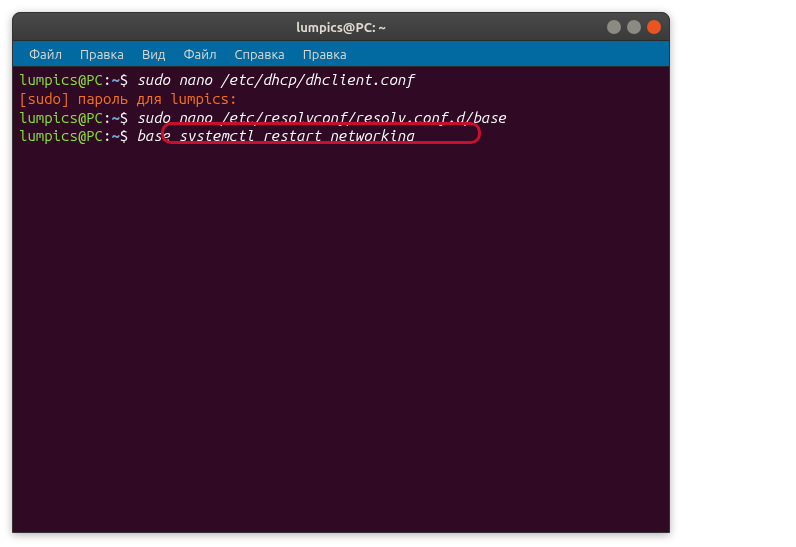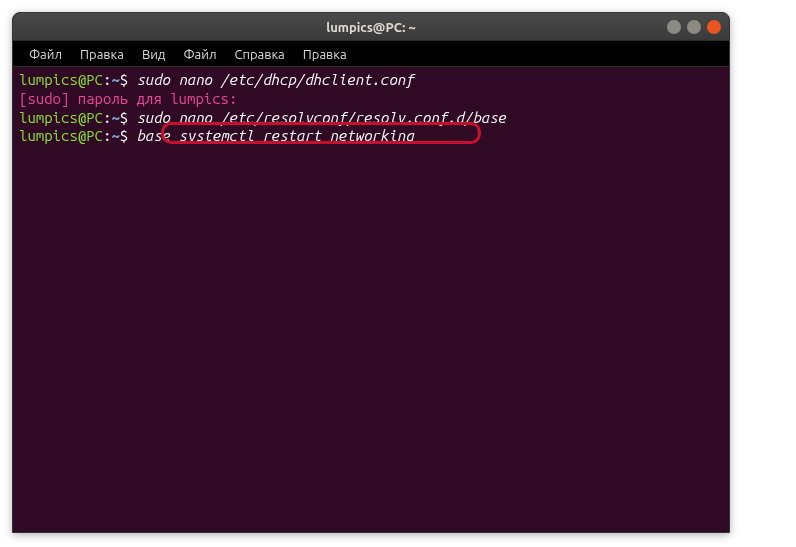--- a/index.html
+++ b/index.html
@@ -8,21 +8,21 @@
       box-sizing: border-box;
     }
     body {
       background: #ffffff;
       font-family: "Ubuntu Mono", "DejaVu Sans Mono", monospace;
       width: 796px;
       height: 547px;
       padding: 12px;
     }
     .window {
-      width: 718px;
+      width: 658px;
       height: 521px;
       background: #300a24;
       border-radius: 8px 8px 0 0;
       overflow: hidden;
       box-shadow: 0 2px 8px rgba(0,0,0,0.3);
       border: 1px solid #333;
     }
     .titlebar {
       height: 28px;
       background: linear-gradient(to bottom, #4a4a4a, #3a3a3a);
@@ -49,21 +49,21 @@
       width: 14px;
       height: 14px;
       border-radius: 50%;
       display: inline-block;
     }
     .ctrl-min { background: #8b8b83; }
     .ctrl-max { background: #8b8b83; }
     .ctrl-close { background: #e95420; }
     .menubar {
       height: 26px;
-      background: #000000;
+      background: #0369a1;
       display: flex;
       align-items: center;
       padding: 0 8px;
       gap: 2px;
       border-bottom: 1px solid #2a2a2a;
     }
     .menu-item {
       color: #dfdbd2;
       font-family: Ubuntu, sans-serif;
       font-size: 13px;
@@ -78,21 +78,21 @@
       position: relative;
     }
     .line {
       white-space: pre;
     }
     .prompt-user { color: #8ae234; font-weight: normal; }
     .prompt-colon { color: #ffffff; }
     .prompt-path { color: #729fcf; font-weight: bold; }
     .prompt-dollar { color: #ffffff; }
     .cmd-text { color: #ffffff; font-style: italic; }
-    .output-text { color: #ec4899; }
+    .output-text { color: #f97316; }
     .highlight-box {
       position: absolute;
       border: 3px solid #c8102e;
       border-radius: 10px;
       pointer-events: none;
     }
   </style>
 </head>
 <body>
 

